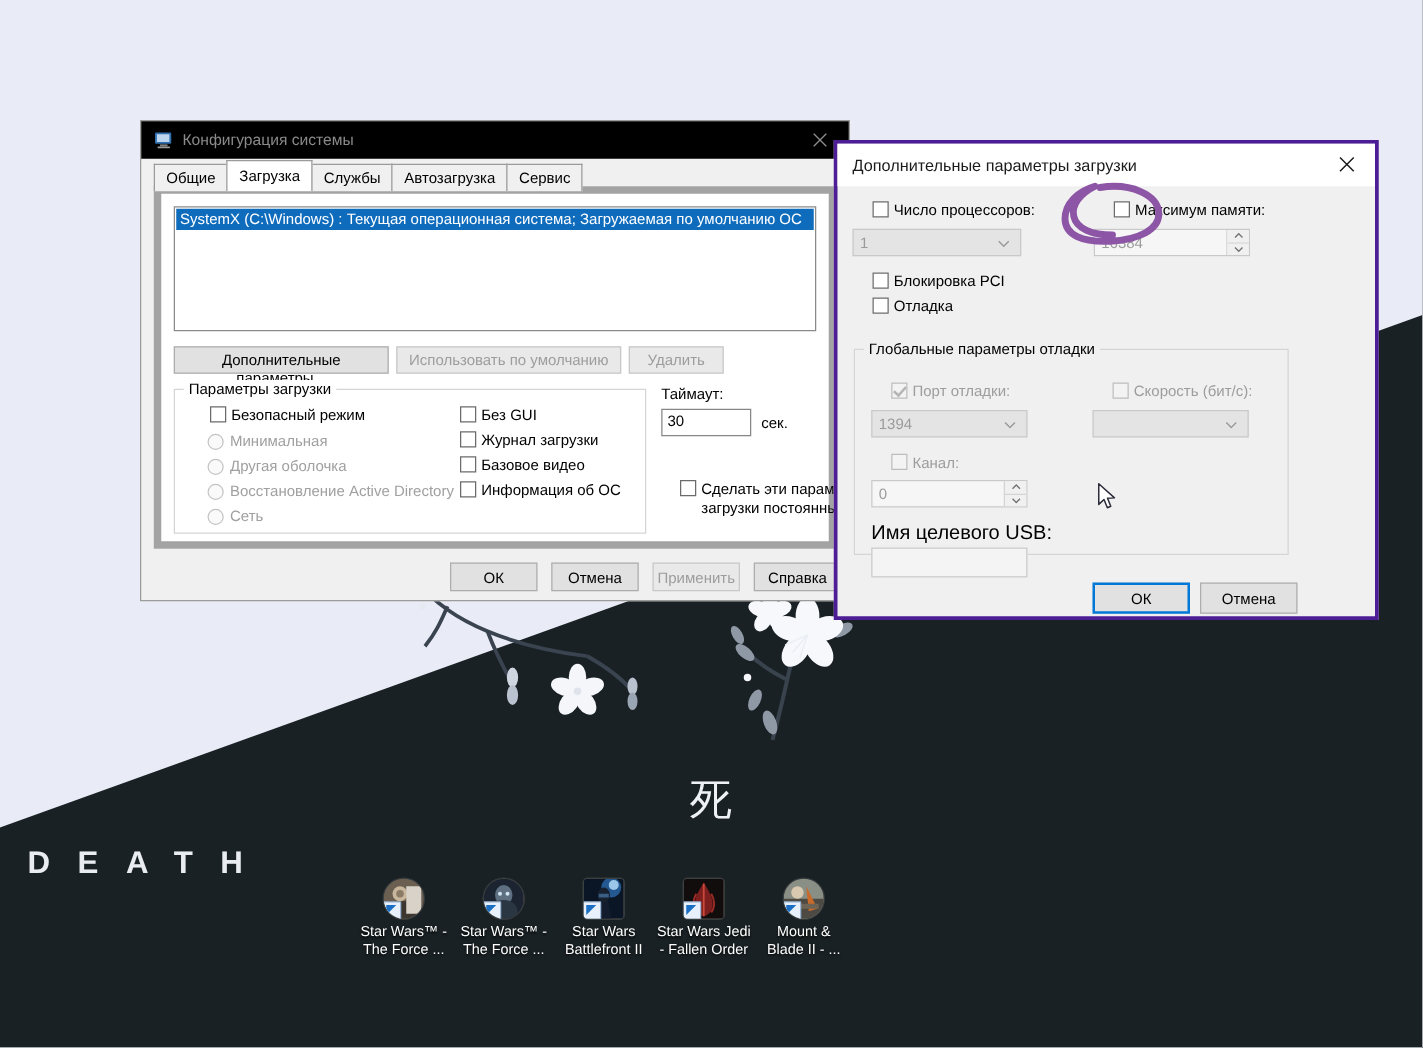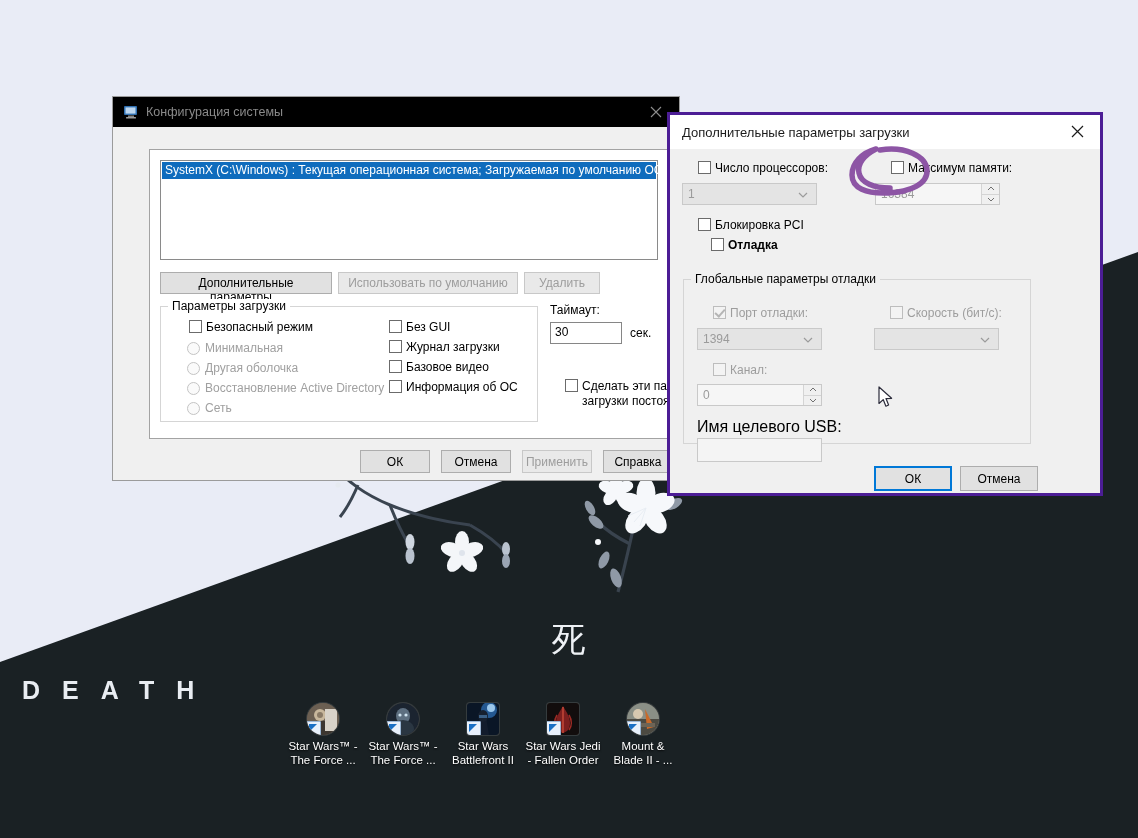--- a/index.html
+++ b/index.html
@@ -153,23 +153,22 @@
     padding-top: 4px;
     padding-bottom: 4px;
     margin-top: -3px;
     z-index: 3;
   }
   .tabpanel {
     position: absolute;
     left: 10px; right: 10px;
     top: 52px; bottom: 41px;
     background: #ffffff;
-    border: 1px solid #a3a3a3;
-    box-sizing: border-box;
-    margin-left: 26px;
+    border: 6px solid #a3a3a3;
+    box-sizing: border-box;
   }
 
   .oslist {
     position: absolute; left: 10px; top: 10px; right: 10px;
     height: 100px;
     border: 1px solid #8a8a8a;
     background: #ffffff;
     box-sizing: border-box;
     padding: 1px;
   }
@@ -472,20 +471,27 @@
       </svg>
     </span>
     <span class="ttext">Конфигурация системы</span>
     <span class="win-close">
       <svg width="12" height="12" viewBox="0 0 12 12">
         <path d="M1 1 L11 11 M11 1 L1 11" stroke="#8d8d8d" stroke-width="1.1" fill="none"></path>
       </svg>
     </span>
   </div>
 
+  <div class="tabstrip">
+    <div class="tab"><span>Общие</span></div>
+    <div class="tab active"><span>Загрузка</span></div>
+    <div class="tab"><span>Службы</span></div>
+    <div class="tab"><span>Автозагрузка</span></div>
+    <div class="tab"><span>Сервис</span></div>
+  </div>
 
   <div class="tabpanel">
 
     <div class="oslist">
       <div class="oslist-row">SystemX (C:\Windows) : Текущая операционная система; Загружаемая по умолчанию ОС</div>
     </div>
 
     <div class="btn" style="position:absolute; left:10px; top:122px; width:172px; height:22px; padding:3px 6px;">Дополнительные параметры...</div>
     <div class="btn disabled" style="position:absolute; left:188px; top:122px; width:180px; height:22px; padding:3px 6px;">Использовать по умолчанию</div>
     <div class="btn disabled" style="position:absolute; left:374px; top:122px; width:76px; height:22px; padding:3px 6px;">Удалить</div>
@@ -589,21 +595,21 @@
             <path d="M1 1 L4 4 L7 1" stroke="#707070" stroke-width="1" fill="none"></path>
           </svg>
       </div>
     </span>
   </div>
 
   <label class="cb" style="position:absolute; left:12px; top:103px;">
     <span class="box"></span>
     <span>Блокировка PCI</span>
   </label>
-  <label class="cb" style="position:absolute; left:25px; top:123px;font-weight:bold;">
+  <label class="cb" style="position:absolute; left:12px; top:123px;">
     <span class="box"></span>
     <span>Отладка</span>
   </label>
 
   <div class="groupbox ongray" style="left:13px; top:164px; width:348px; height:165px;">
     <span class="gb-title">Глобальные параметры отладки</span>
 
     <label class="cb dim" style="position:absolute; left:13px; top:26px;">
       <span class="box checked"></span>
       <span>Порт отладки:</span>

